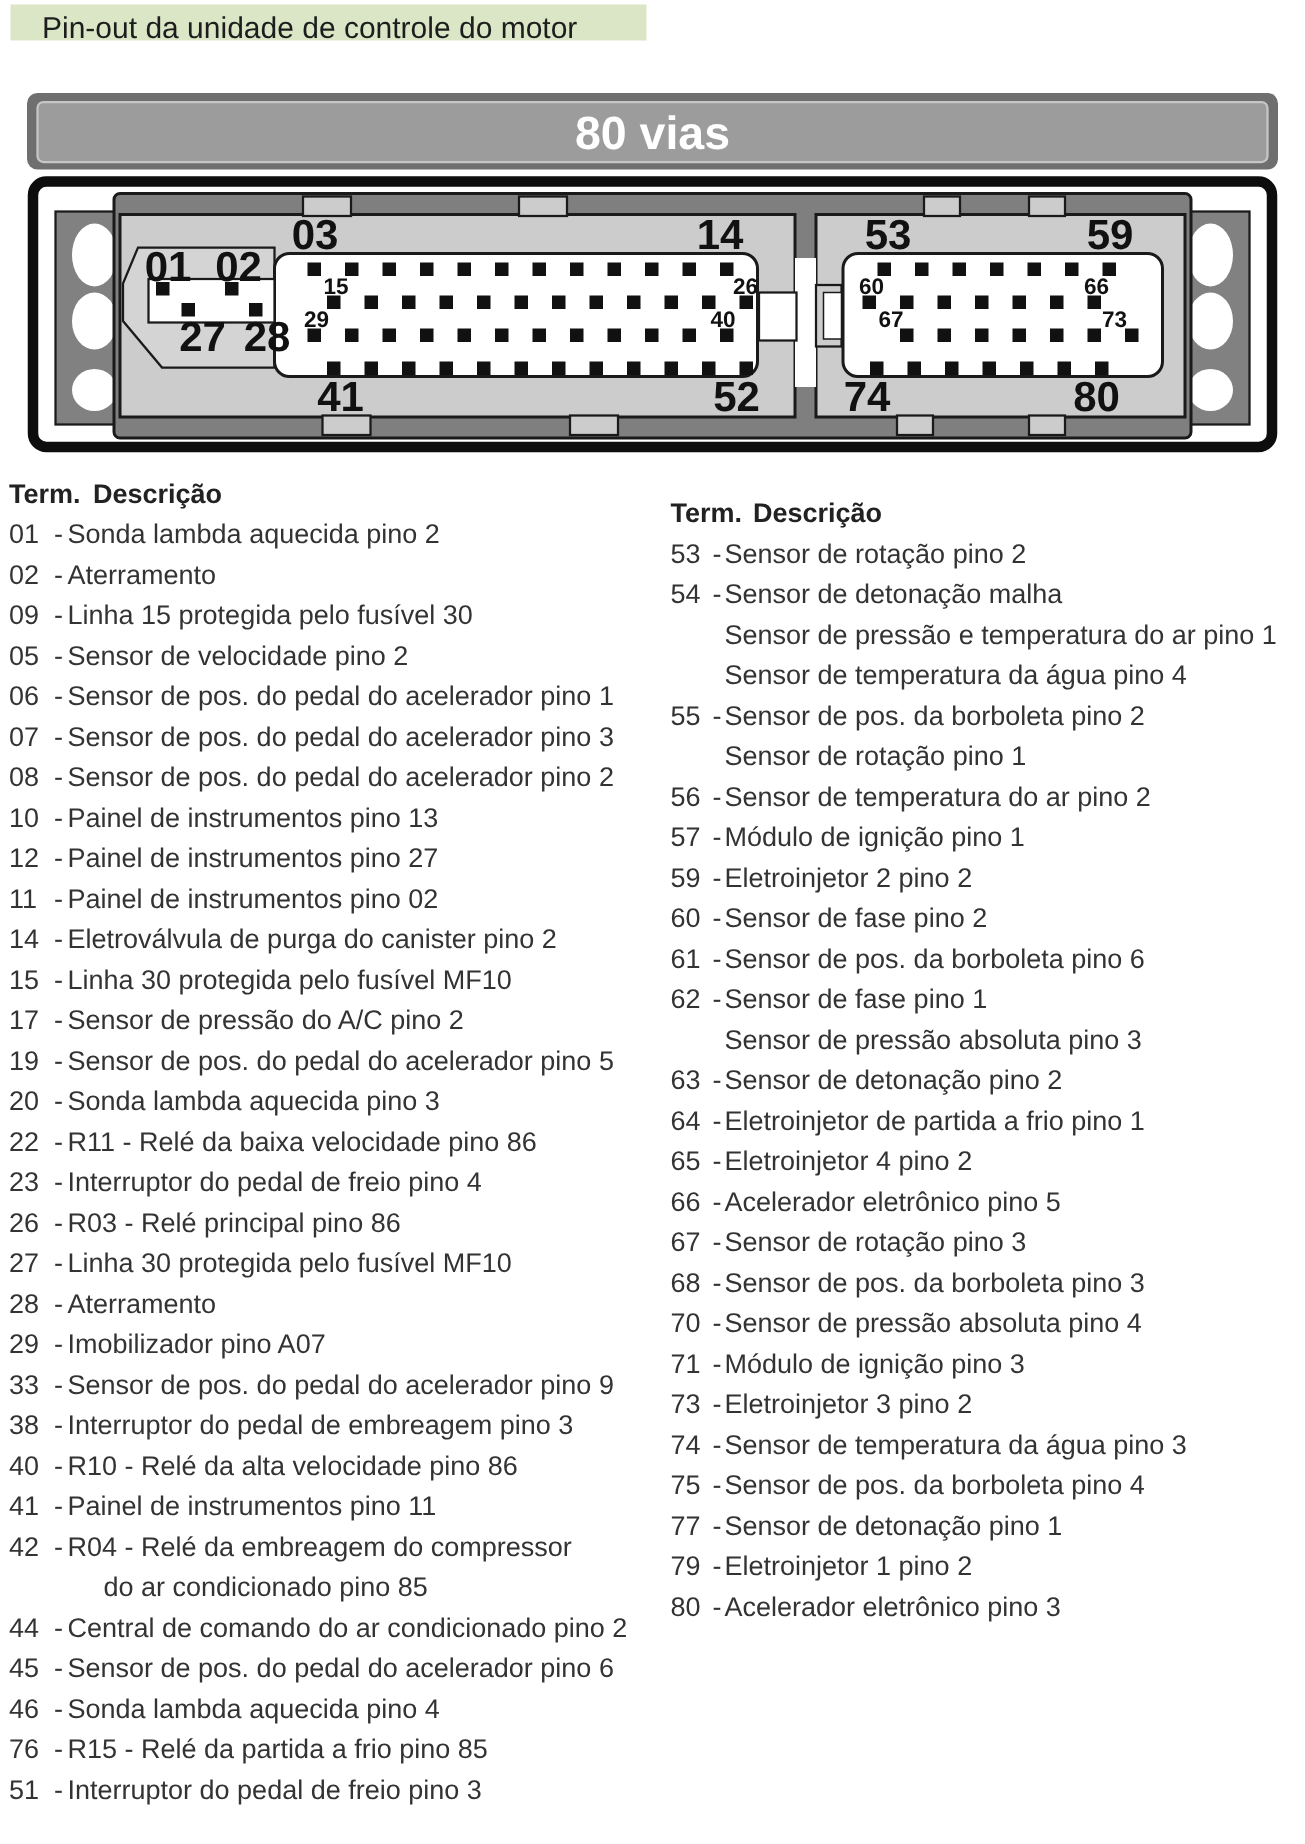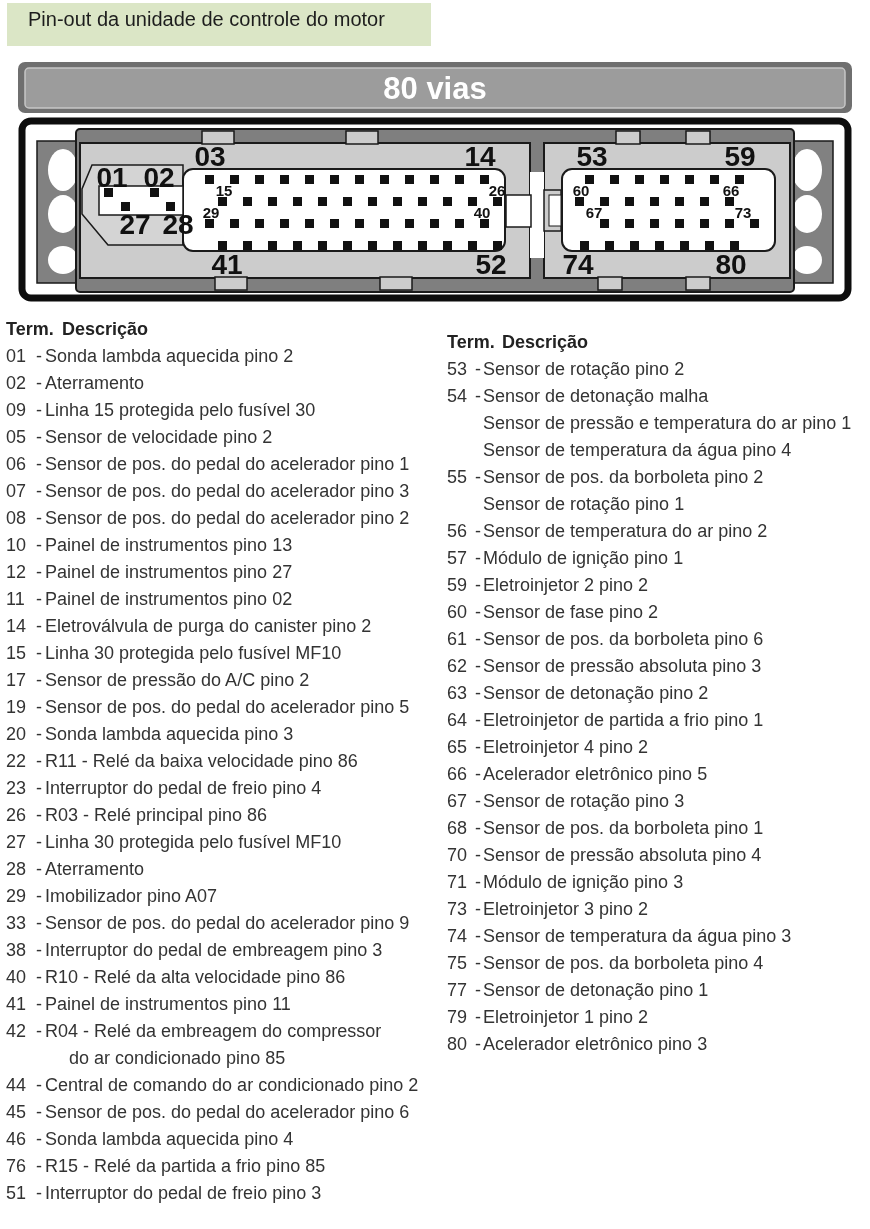--- a/index.html
+++ b/index.html
@@ -1,21 +1,21 @@
 <!DOCTYPE html>
 <html><head>
 <meta charset="utf-8">
 <style>
   html,body{margin:0;padding:0}
   body{
     width:870px;height:1229px;position:relative;background:#fff;
     font-family:"Liberation Sans",sans-serif;color:#333;overflow:hidden;
   }
   .title-bar{
-    position:absolute;left:7px;top:3px;width:424px;height:43px;
+    position:absolute;left:7px;top:3px;width:424px;height:24px;
     background:#dbe6c6;color:#1d1d1d;font-size:20px;line-height:33px;
     padding-left:21px;box-sizing:border-box;white-space:nowrap;
   }
   #connector-svg{position:absolute;left:0;top:62px}
   #connector-svg text{font-family:"Liberation Sans",sans-serif;font-weight:bold;fill:#111;text-anchor:middle}
   #connector-svg .bar-title{font-size:31px;fill:#ffffff}
   #connector-svg .lbl-lg{font-size:28px}
   #connector-svg .lbl-sm{font-size:15px}
   .cols{position:absolute;left:0;top:316px;width:870px}
   .col{position:absolute;top:0;font-size:18px;line-height:27px;white-space:nowrap;color:#333}
@@ -480,20 +480,21 @@
           <span class="term">61</span>
           <span class="dash">-</span>
           <div>
             <div class="line">Sensor de pos. da borboleta pino 6</div>
           </div>
         </div>
         <div class="trow">
           <span class="term">62</span>
           <span class="dash">-</span>
           <div>
+            <div class="line">Sensor de fase pino 1</div>
             <div class="line">Sensor de pressão absoluta pino 3</div>
           </div>
         </div>
         <div class="trow">
           <span class="term">63</span>
           <span class="dash">-</span>
           <div>
             <div class="line">Sensor de detonação pino 2</div>
           </div>
         </div>
@@ -522,21 +523,21 @@
           <span class="term">67</span>
           <span class="dash">-</span>
           <div>
             <div class="line">Sensor de rotação pino 3</div>
           </div>
         </div>
         <div class="trow">
           <span class="term">68</span>
           <span class="dash">-</span>
           <div>
-            <div class="line">Sensor de pos. da borboleta pino 1</div>
+            <div class="line">Sensor de pos. da borboleta pino 3</div>
           </div>
         </div>
         <div class="trow">
           <span class="term">70</span>
           <span class="dash">-</span>
           <div>
             <div class="line">Sensor de pressão absoluta pino 4</div>
           </div>
         </div>
         <div class="trow">

